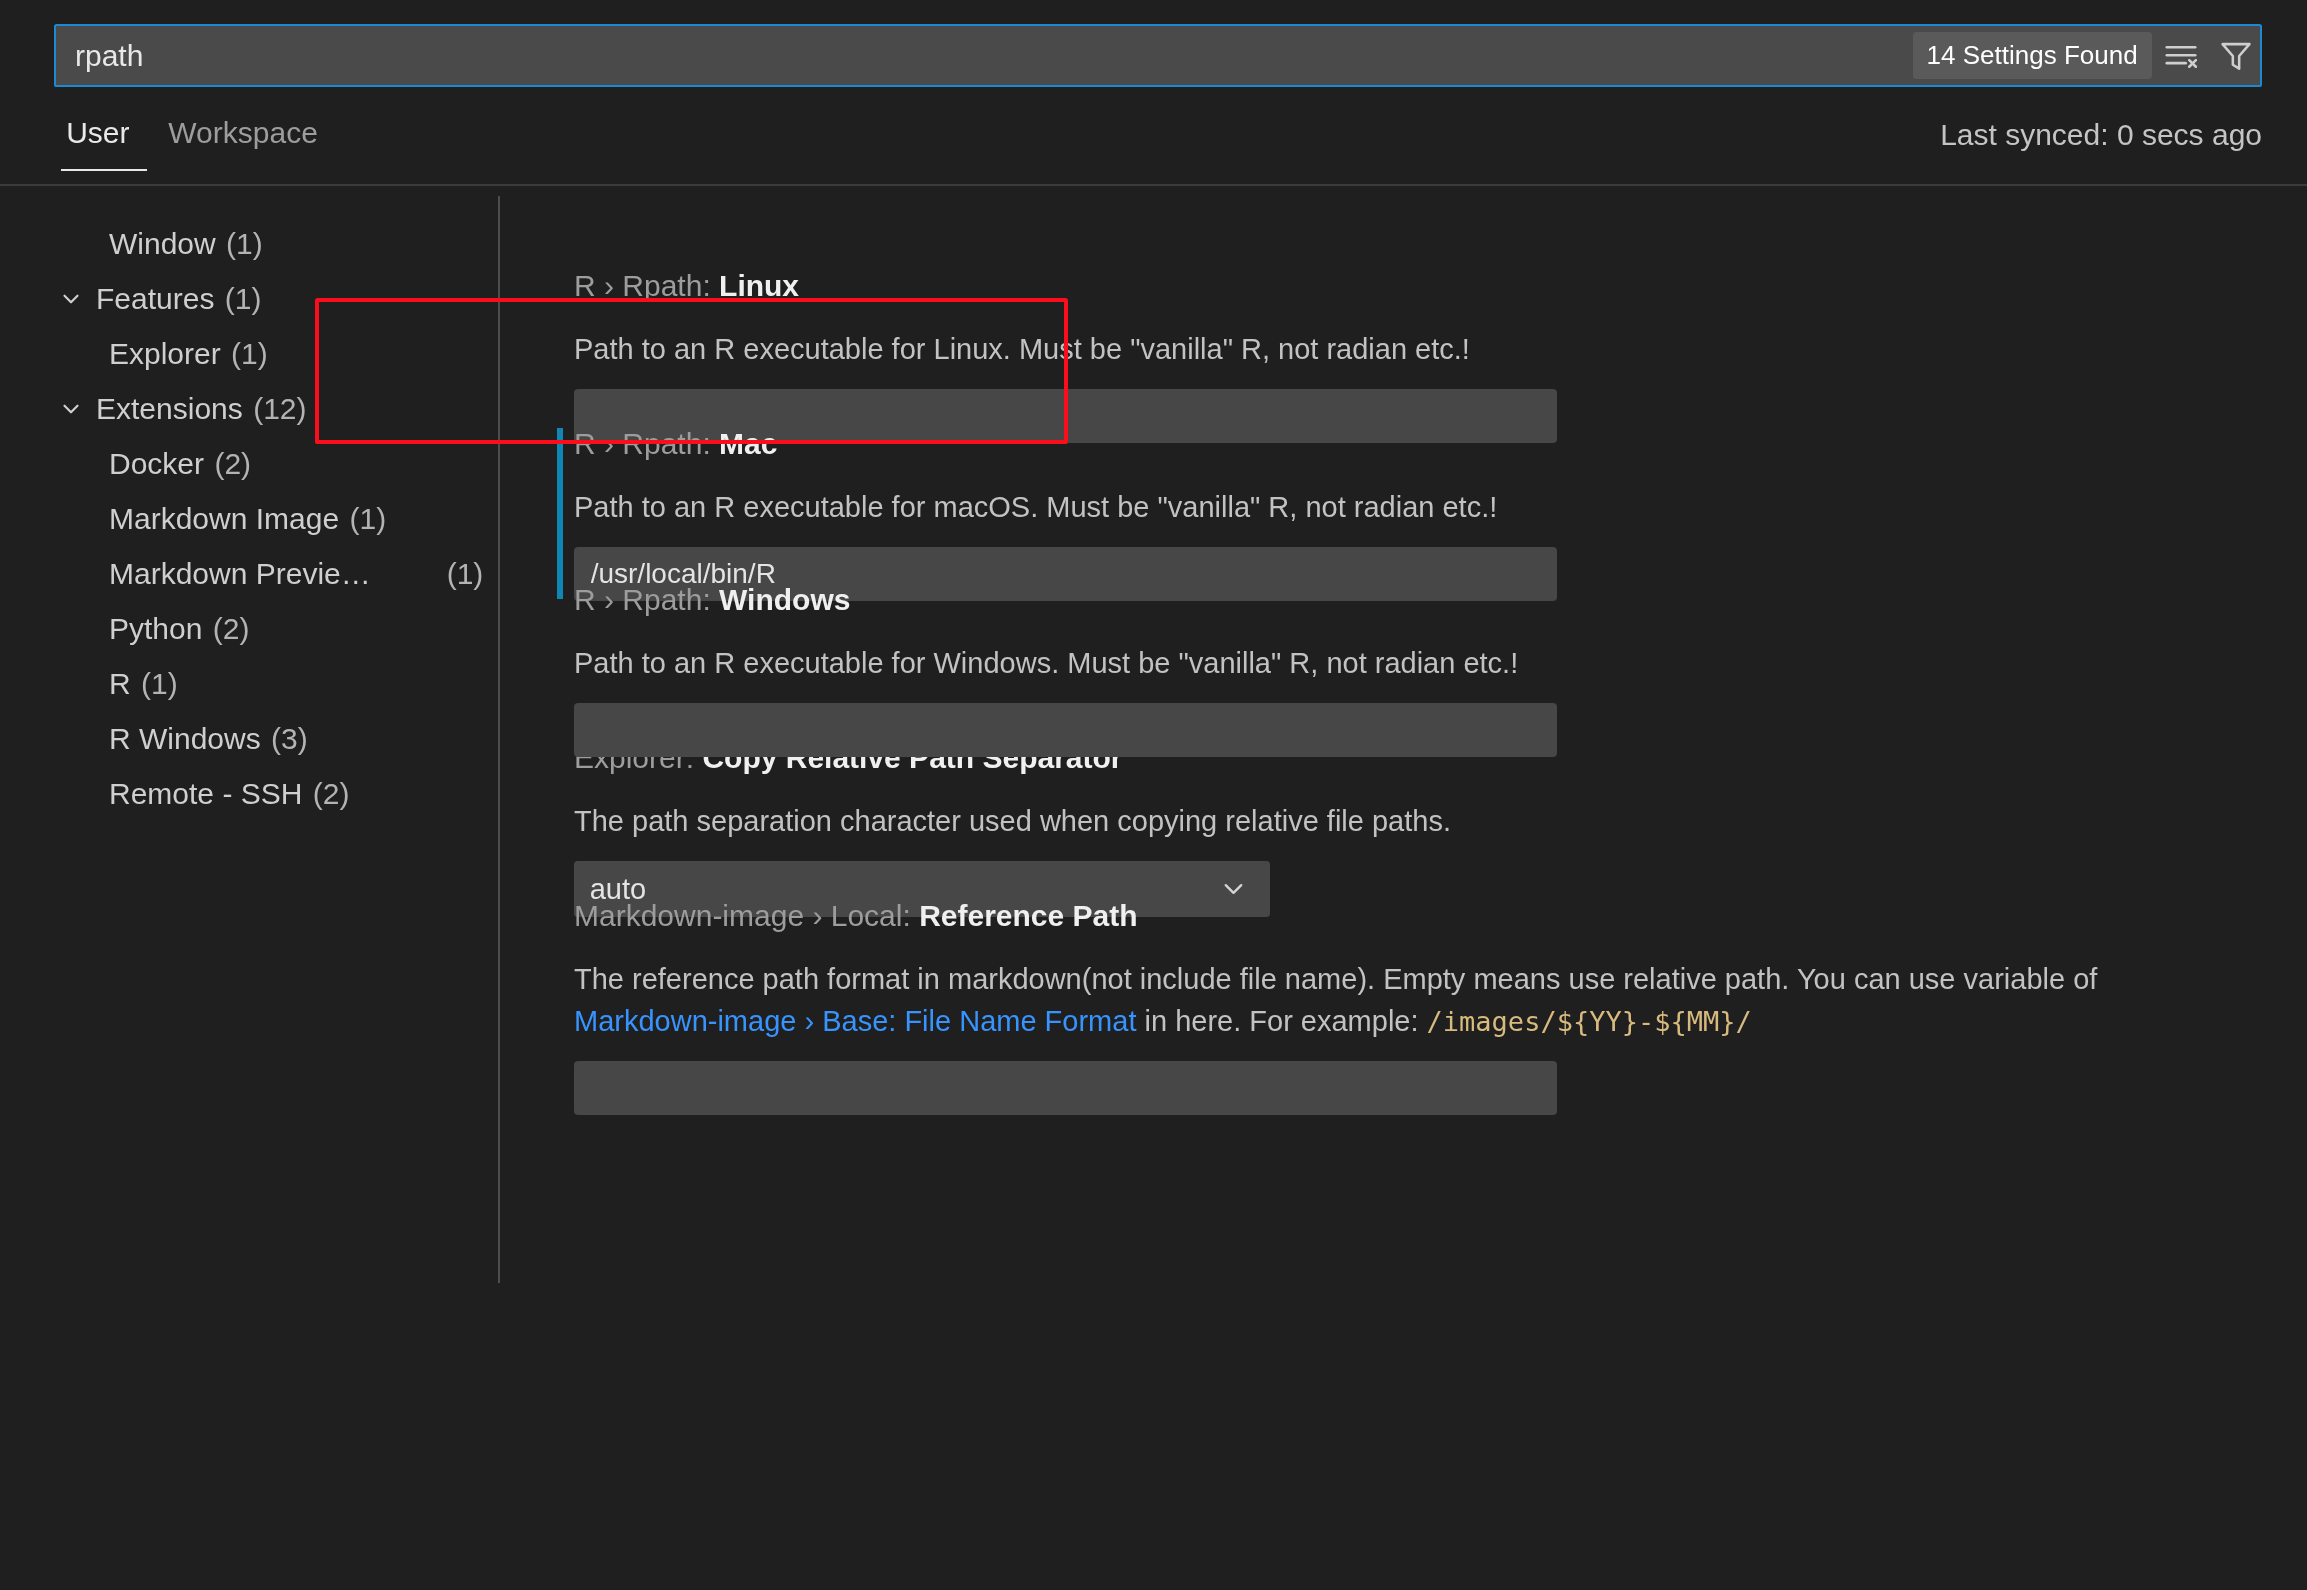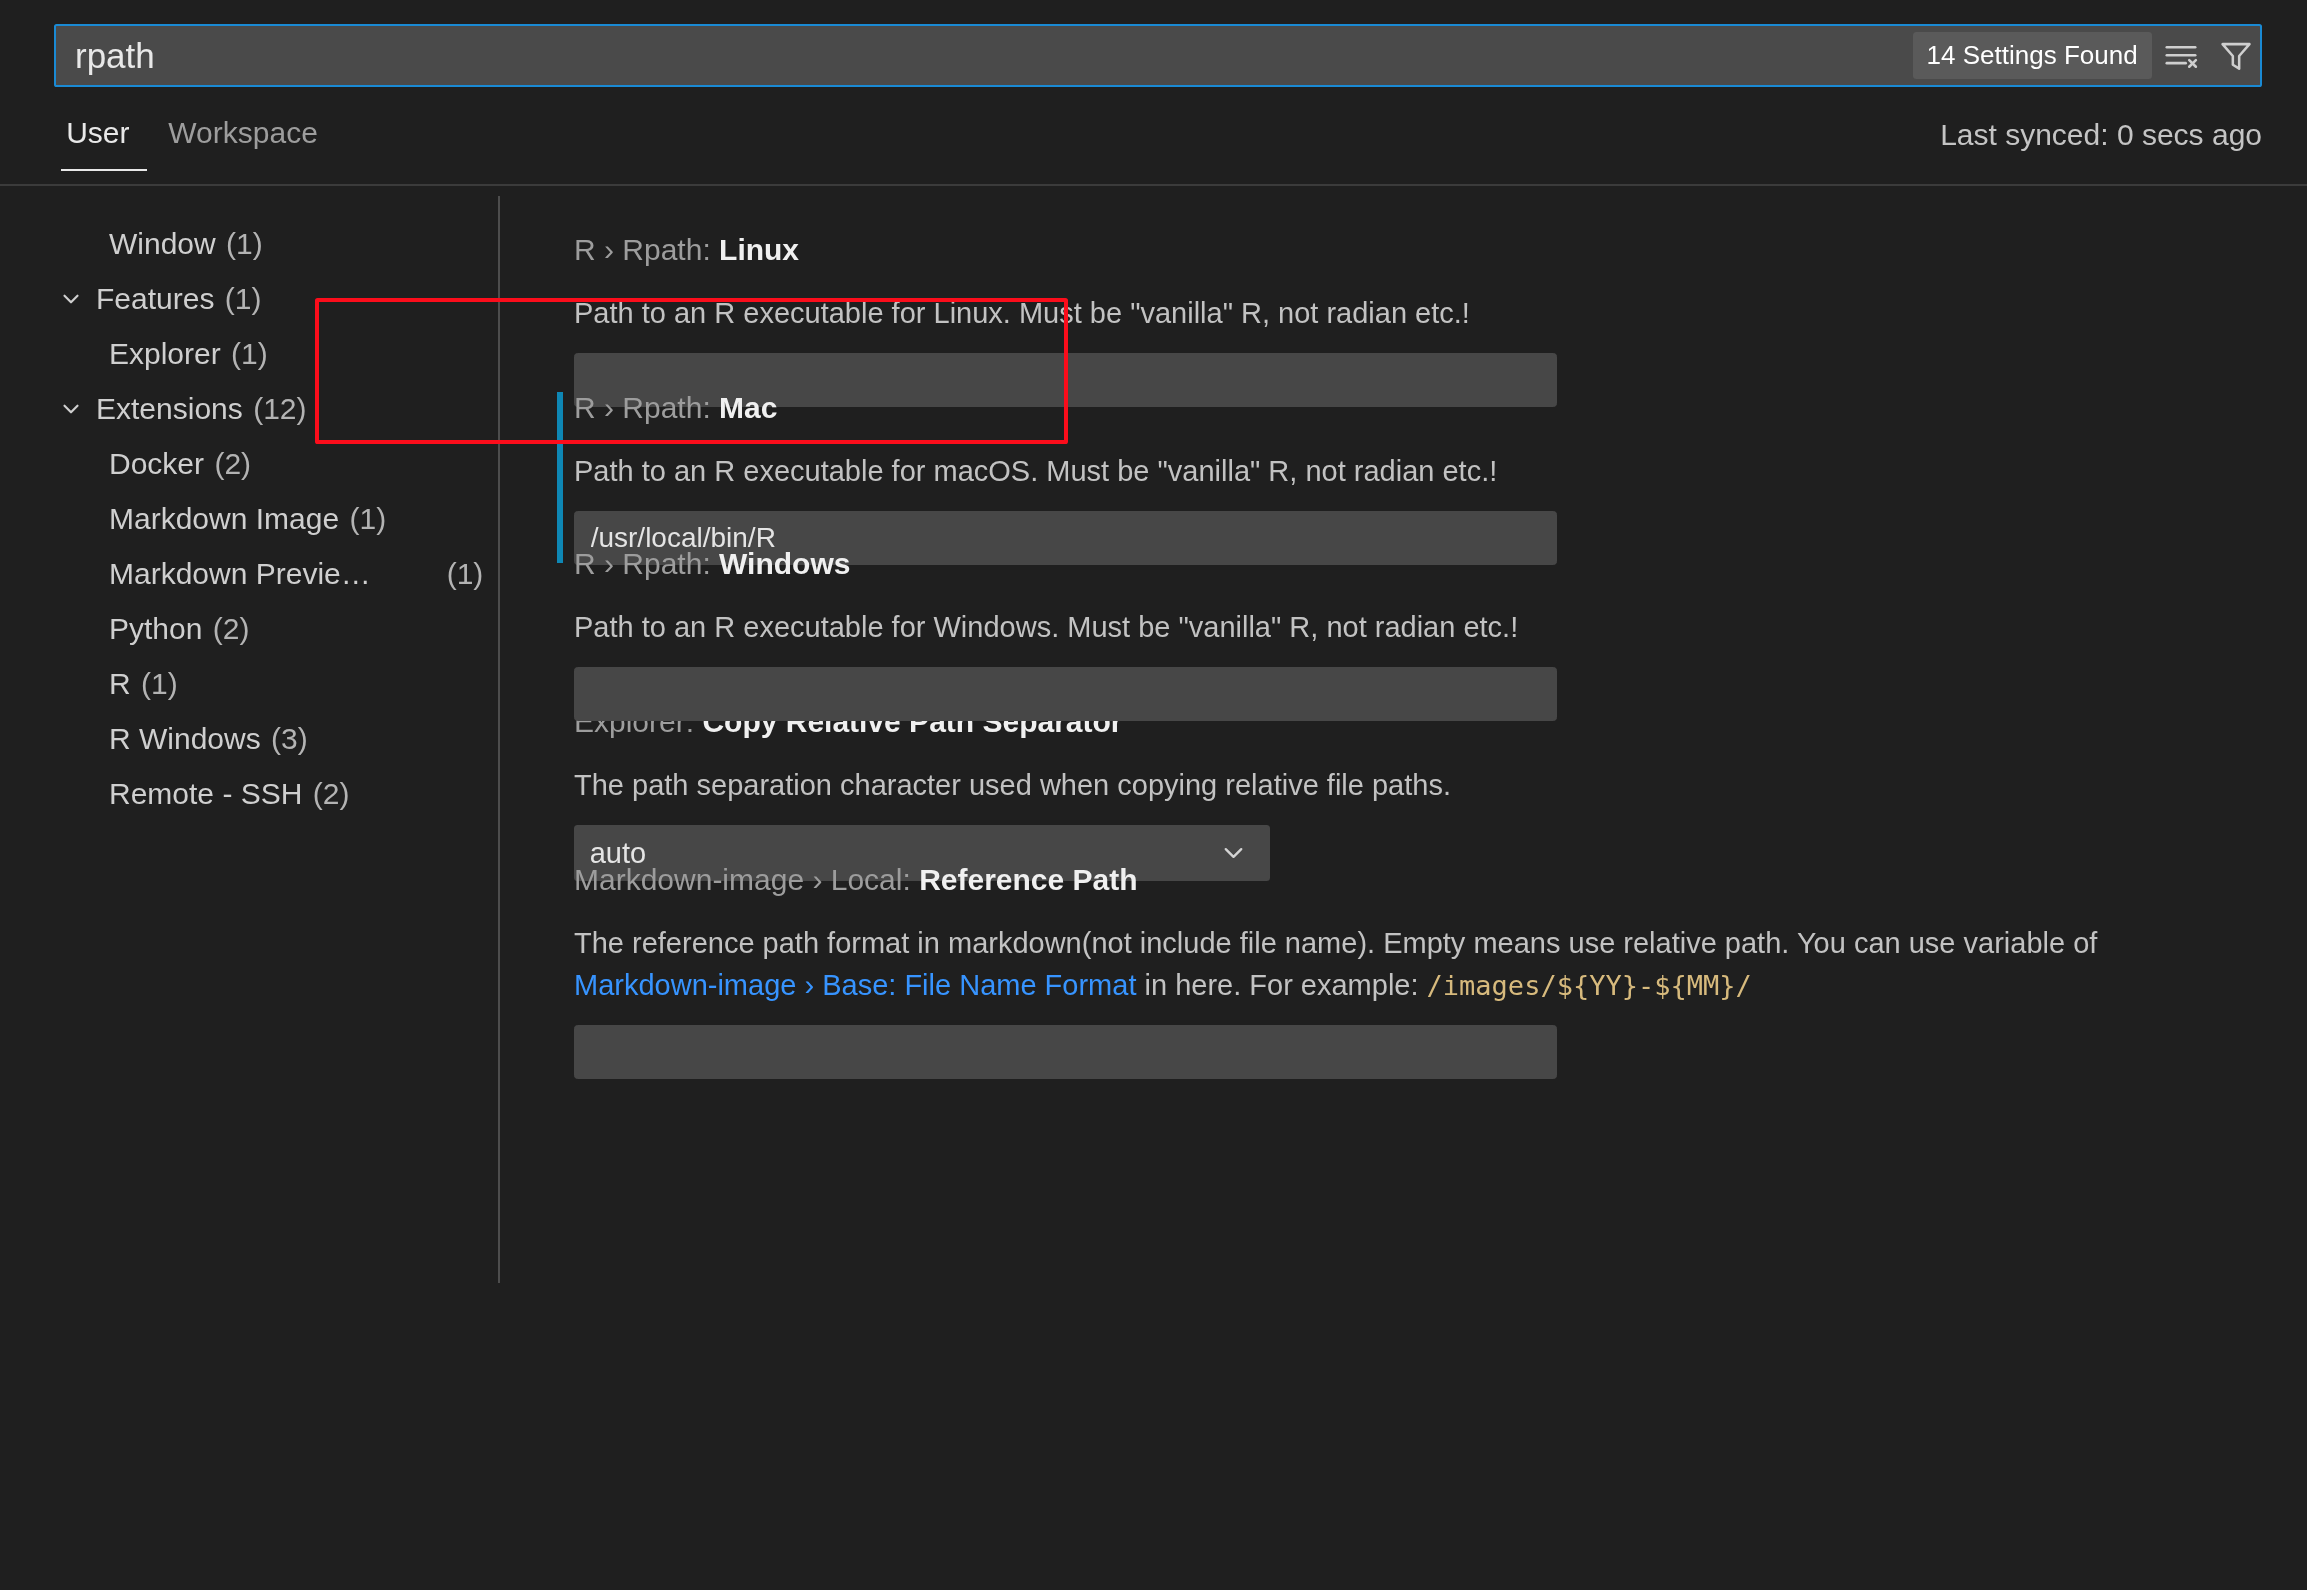--- a/index.html
+++ b/index.html
@@ -44,21 +44,21 @@
     display: flex;
     align-items: center;
   }
   .search-input {
     flex: 1 1 auto;
     background: transparent;
     border: none;
     outline: none;
     color: #e8e8e8;
     font-family: "Liberation Sans", sans-serif;
-    font-size: 35px;
+    font-size: 30px;
     padding: 0 17.4px 0 19px;
     height: 100%;
   }
   .search-input::placeholder { color: #a0a0a0; }
 
   .search-actions {
     display: flex;
     align-items: center;
     gap: 5.2px;
     height: 100%;
@@ -197,20 +197,21 @@
     left: 499px;
     top: 0;
     right: 0;
     height: 100%;
     overflow: hidden;
   }
   .setting {
     position: relative;
     padding: 0 0 0 75px;
     margin-bottom: 3.5px;
+    margin-top: 36px;
   }
   .setting-inner { position: relative; }
   .mod-bar {
     position: absolute;
     left: -17.4px;
     top: 1.7px;
     bottom: 1.7px;
     width: 6px;
     background: #0e87b5;
   }

